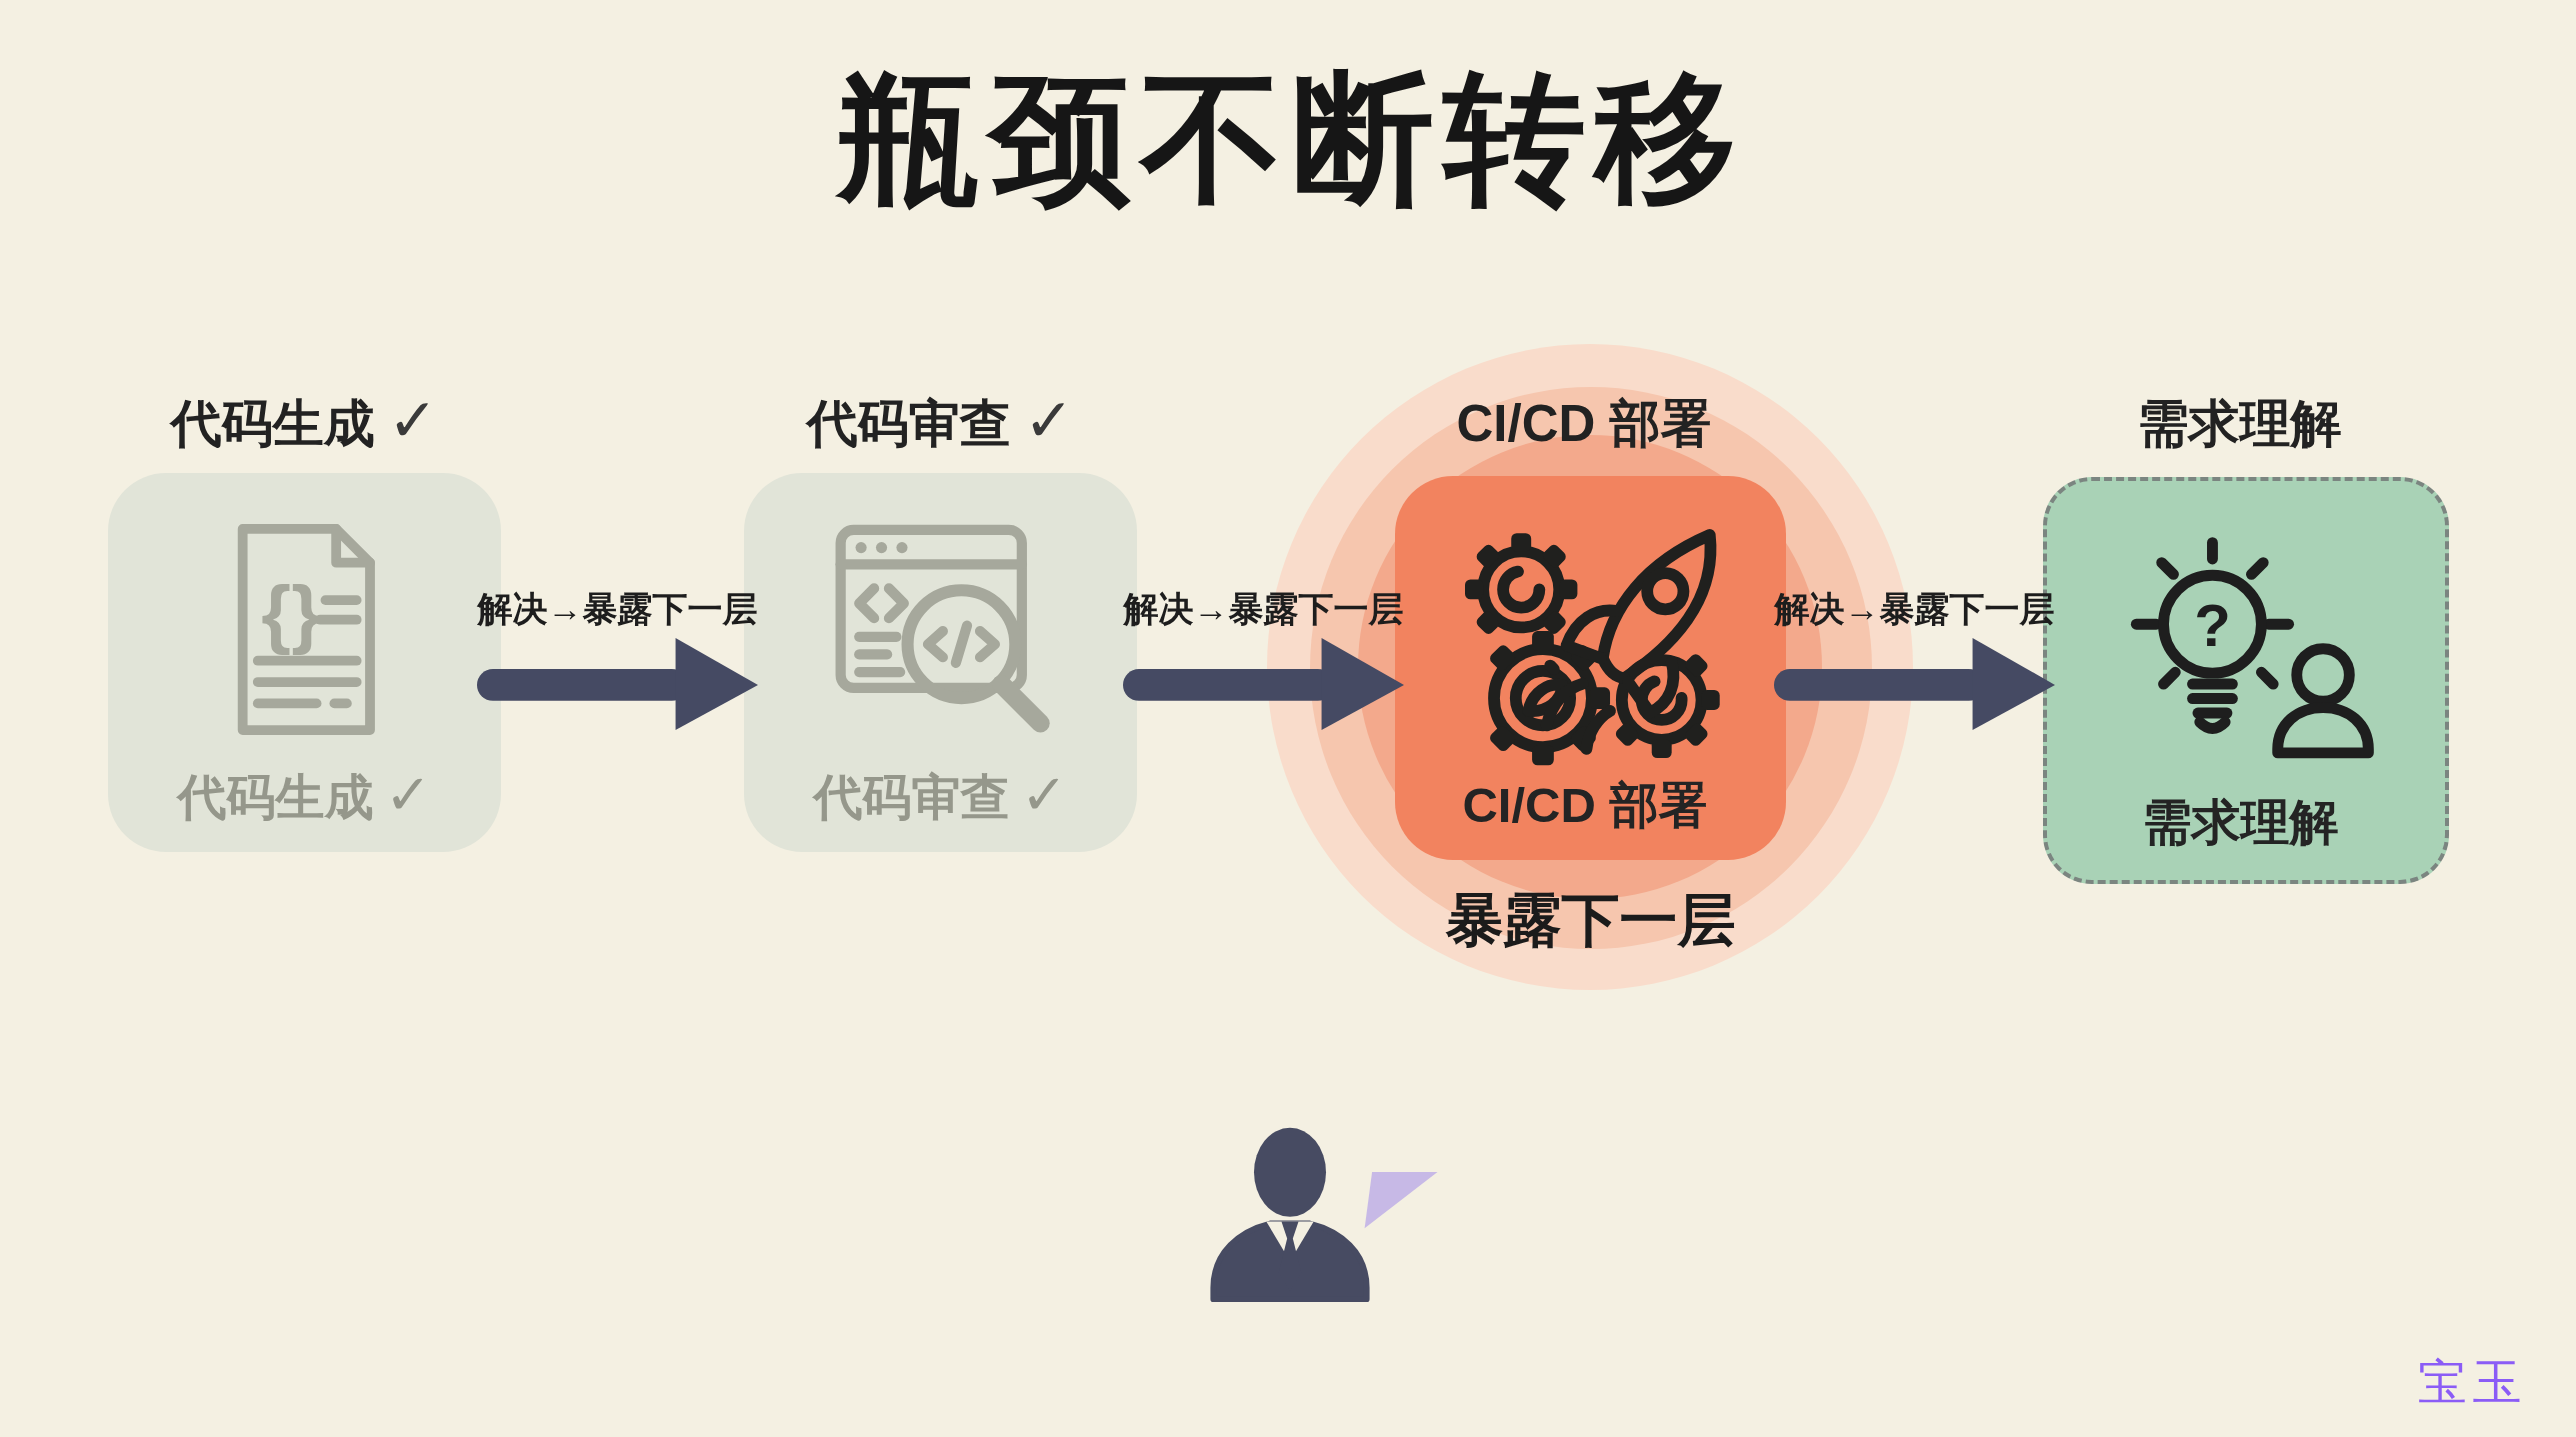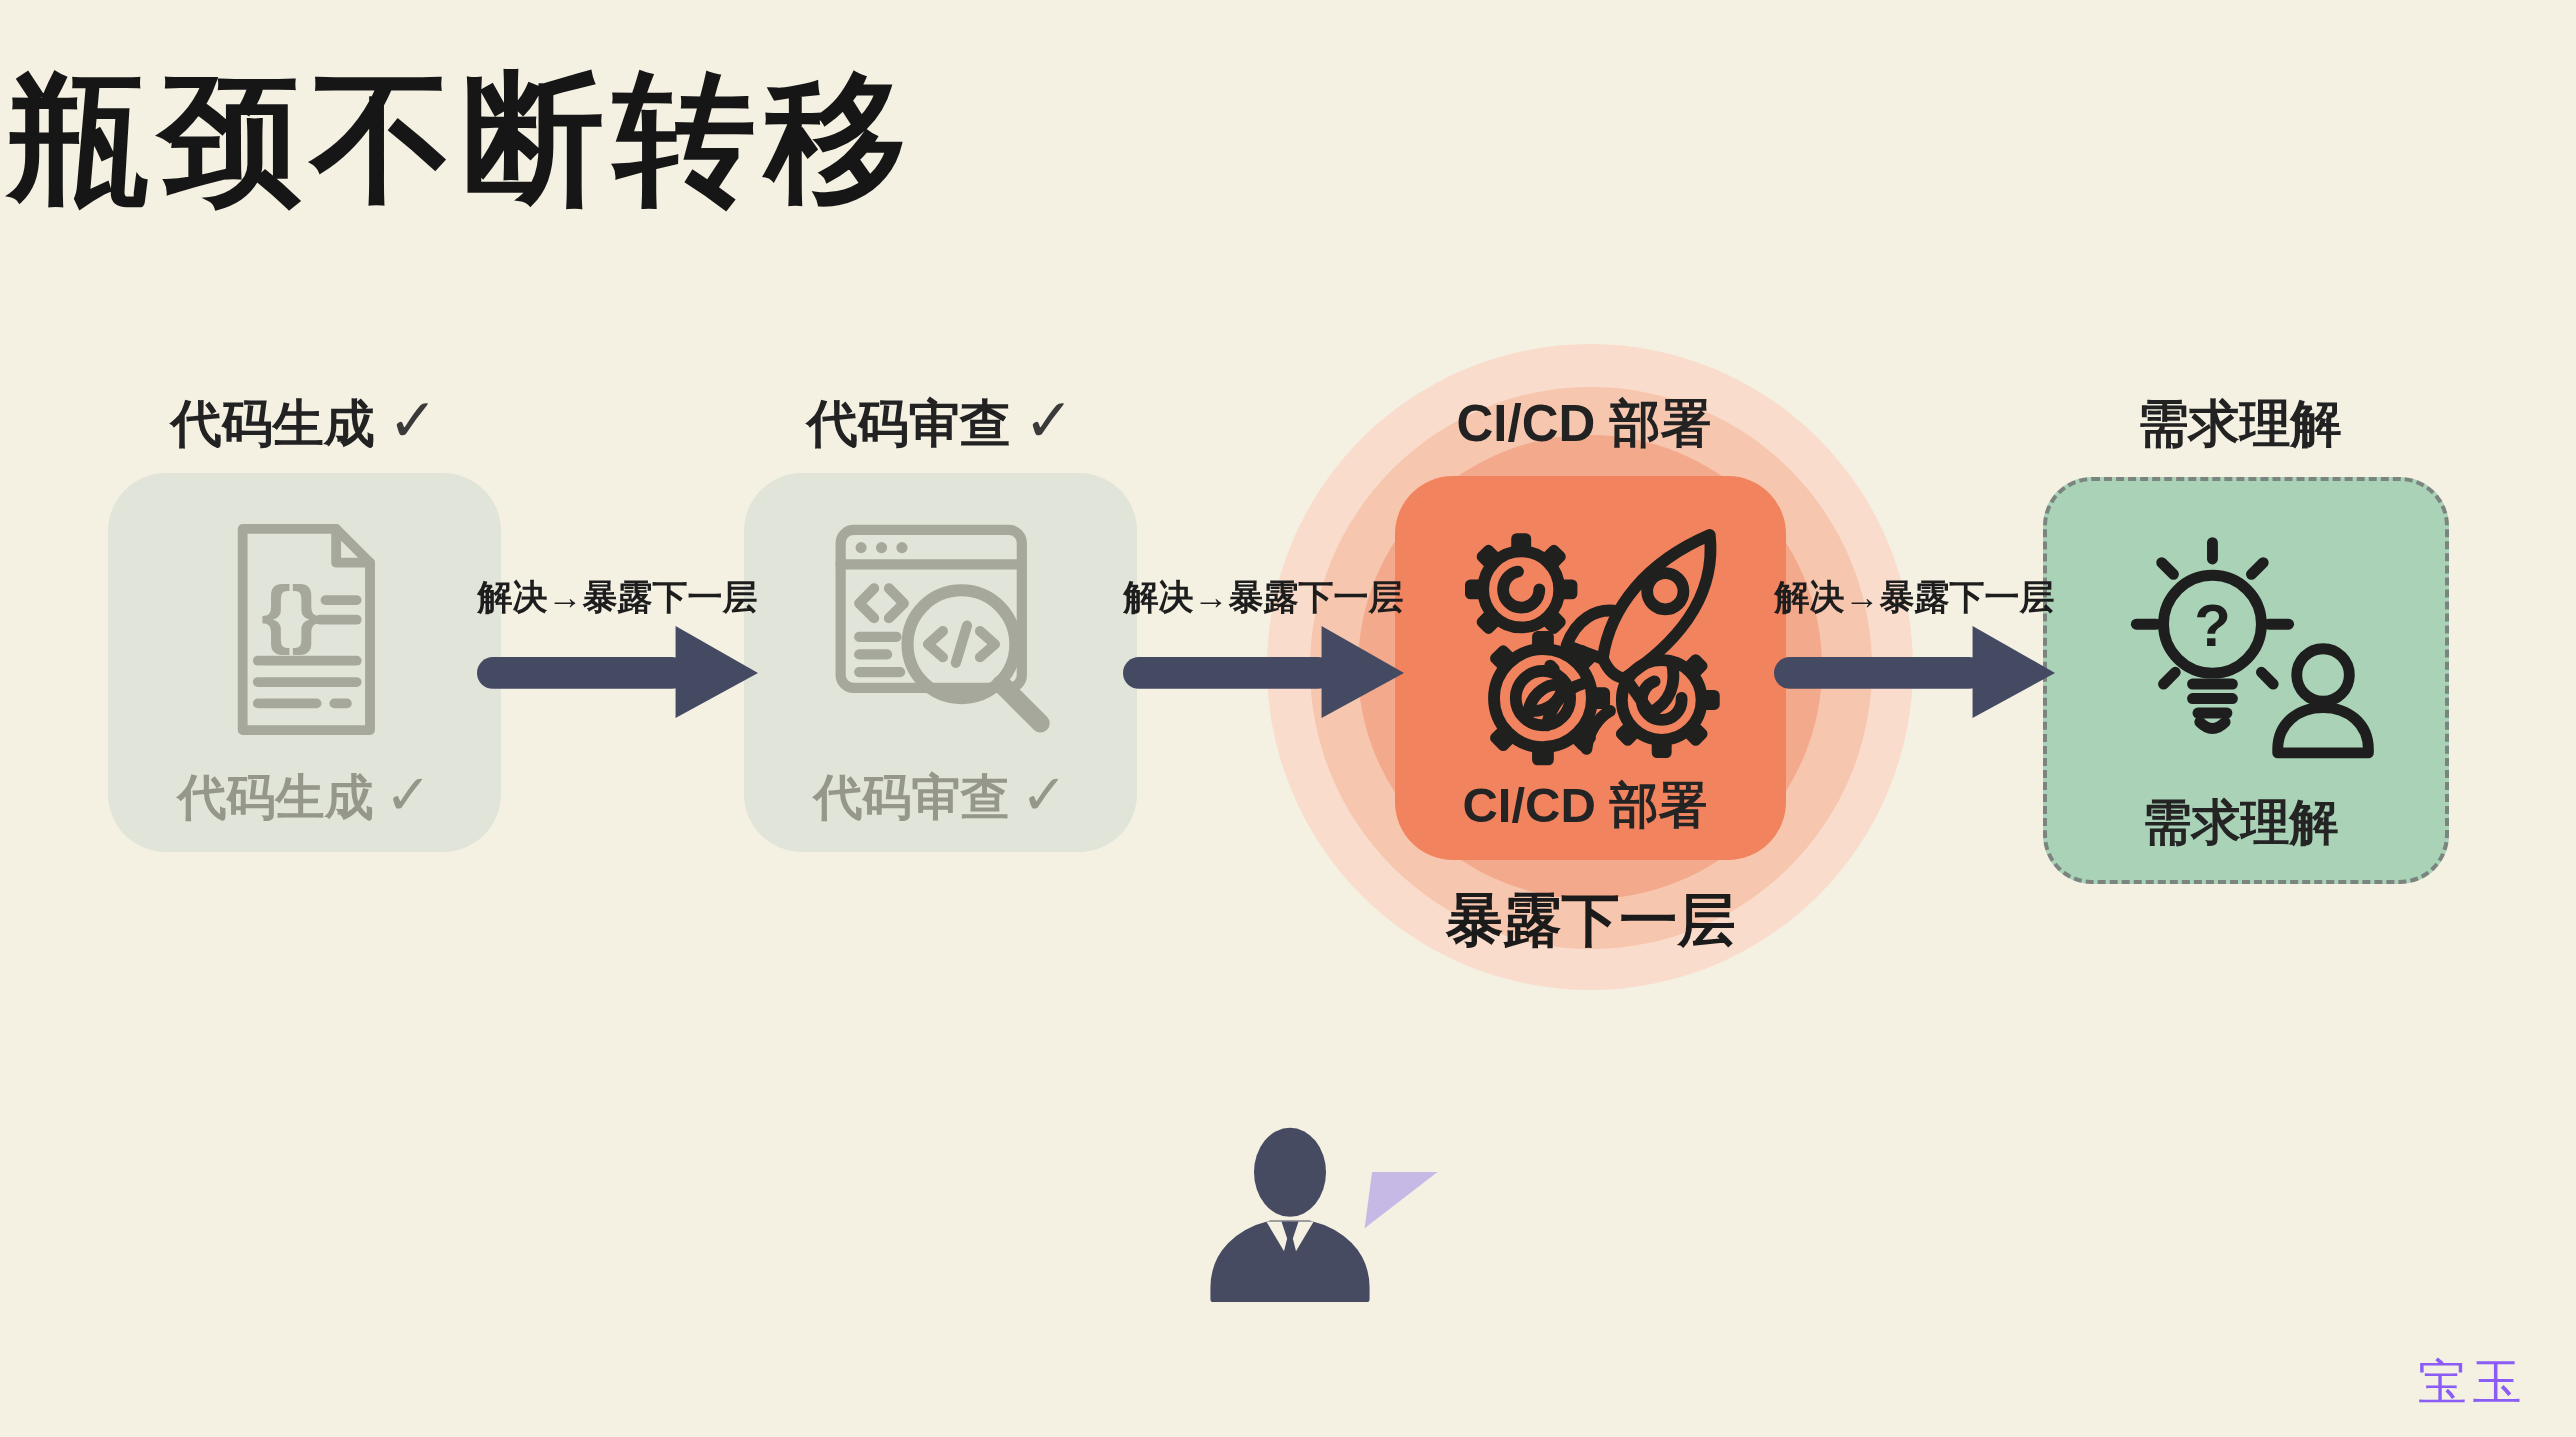--- a/index.html
+++ b/index.html
@@ -5,21 +5,21 @@
   * { margin:0; padding:0; box-sizing:border-box; }
   html,body { background:#e8e4d6; }
   body { font-family:"Liberation Sans","DejaVu Sans",sans-serif; }
   .canvas {
     position:relative; width:2576px; height:1438px;
     background:#f4f0e2; overflow:hidden; color:#1c1c1c;
   }
   
   .main-title {
     position:absolute; top:45px; left:0; width:100%;
-    text-align:left; font-size:142px; font-weight:bold;
+    text-align:center; font-size:142px; font-weight:bold;
     letter-spacing:9.4px; color:#161616;padding-left:8px;
   }
   
   .stage-title {
     position:absolute; top:388px; height:66px; line-height:66px;
     text-align:center; font-size:51px; font-weight:bold; color:#222;
     white-space:nowrap; z-index:5;
   }
   .stage-title .check { font-size:60px; font-weight:bold; margin-left:13px; color:#3a3a3a; }
   .box {
@@ -43,21 +43,21 @@
   .halo { position:absolute; border-radius:50%; z-index:1; }
   .halo-outer { width:646px; height:646px; left:1267px; top:344px; background:#f9dccb; }
   .halo-mid   { width:562px; height:562px; left:1310px; top:387px; background:#f6c6ae; }
   .halo-inner { width:464px; height:464px; left:1358px; top:435px; background:#f3a98c; }
   .status-label {
     position:absolute; top:882px; left:1395px; width:391px;
     text-align:center; font-size:58px; font-weight:bold; color:#1b1b1b;
     z-index:5; white-space:nowrap;
   }
   
-  .arrow-group { position:absolute; top:566px; width:281px; height:173px; z-index:4;text-align:center; }
+  .arrow-group { position:absolute; top:578px; width:281px; height:173px; z-index:4;text-align:center; }
   .arrow-label {
     position:absolute; top:7.5px; left:50%; transform:translateX(-50%);
     font-size:35px; font-weight:bold; color:#1d1d1d; white-space:nowrap;
   }
   .arrow-svg { position:absolute; top:45px; left:0; }
   
   .person-svg { position:absolute; left:1200px; top:1123px; z-index:3; }
   .bubble {
     position:absolute; left:1343px; top:1052px; width:408px; height:129px;
     background:#c7b9e6; border-radius:52px; z-index:2;

